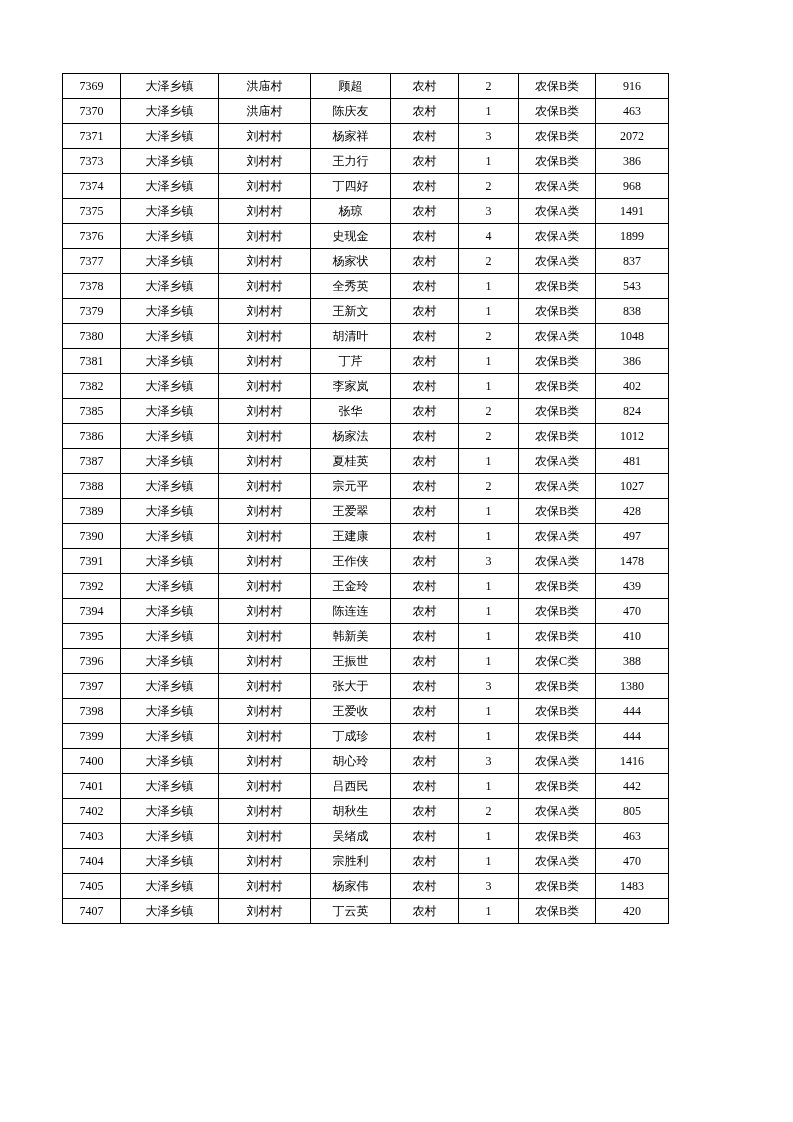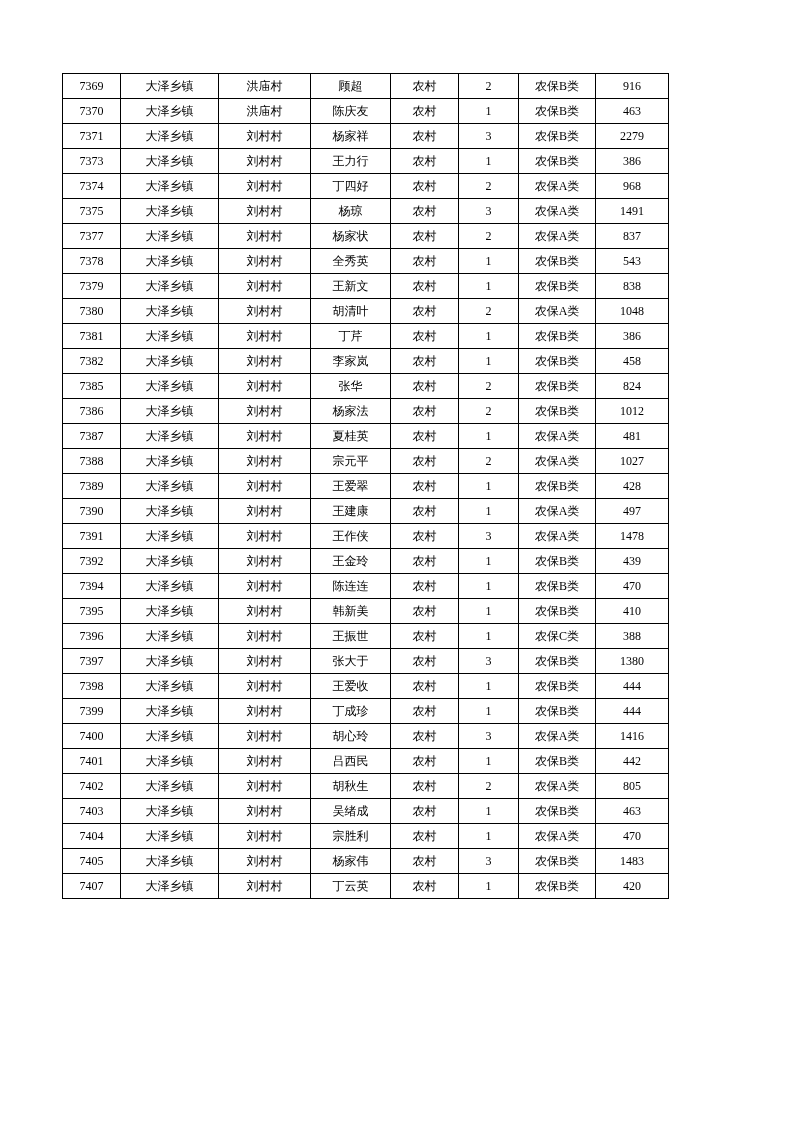--- a/index.html
+++ b/index.html
@@ -76,21 +76,21 @@
           <td>463</td>
         </tr>
         <tr>
           <td>7371</td>
           <td>大泽乡镇</td>
           <td>刘村村</td>
           <td>杨家祥</td>
           <td>农村</td>
           <td>3</td>
           <td>农保B类</td>
-          <td>2279</td>
+          <td>2072</td>
         </tr>
         <tr>
           <td>7373</td>
           <td>大泽乡镇</td>
           <td>刘村村</td>
           <td>王力行</td>
           <td>农村</td>
           <td>1</td>
           <td>农保B类</td>
           <td>386</td>
@@ -109,20 +109,30 @@
           <td>7375</td>
           <td>大泽乡镇</td>
           <td>刘村村</td>
           <td>杨琼</td>
           <td>农村</td>
           <td>3</td>
           <td>农保A类</td>
           <td>1491</td>
         </tr>
         <tr>
+          <td>7376</td>
+          <td>大泽乡镇</td>
+          <td>刘村村</td>
+          <td>史现金</td>
+          <td>农村</td>
+          <td>4</td>
+          <td>农保A类</td>
+          <td>1899</td>
+        </tr>
+        <tr>
           <td>7377</td>
           <td>大泽乡镇</td>
           <td>刘村村</td>
           <td>杨家状</td>
           <td>农村</td>
           <td>2</td>
           <td>农保A类</td>
           <td>837</td>
         </tr>
         <tr>
@@ -166,21 +176,21 @@
           <td>386</td>
         </tr>
         <tr>
           <td>7382</td>
           <td>大泽乡镇</td>
           <td>刘村村</td>
           <td>李家岚</td>
           <td>农村</td>
           <td>1</td>
           <td>农保B类</td>
-          <td>458</td>
+          <td>402</td>
         </tr>
         <tr>
           <td>7385</td>
           <td>大泽乡镇</td>
           <td>刘村村</td>
           <td>张华</td>
           <td>农村</td>
           <td>2</td>
           <td>农保B类</td>
           <td>824</td>

